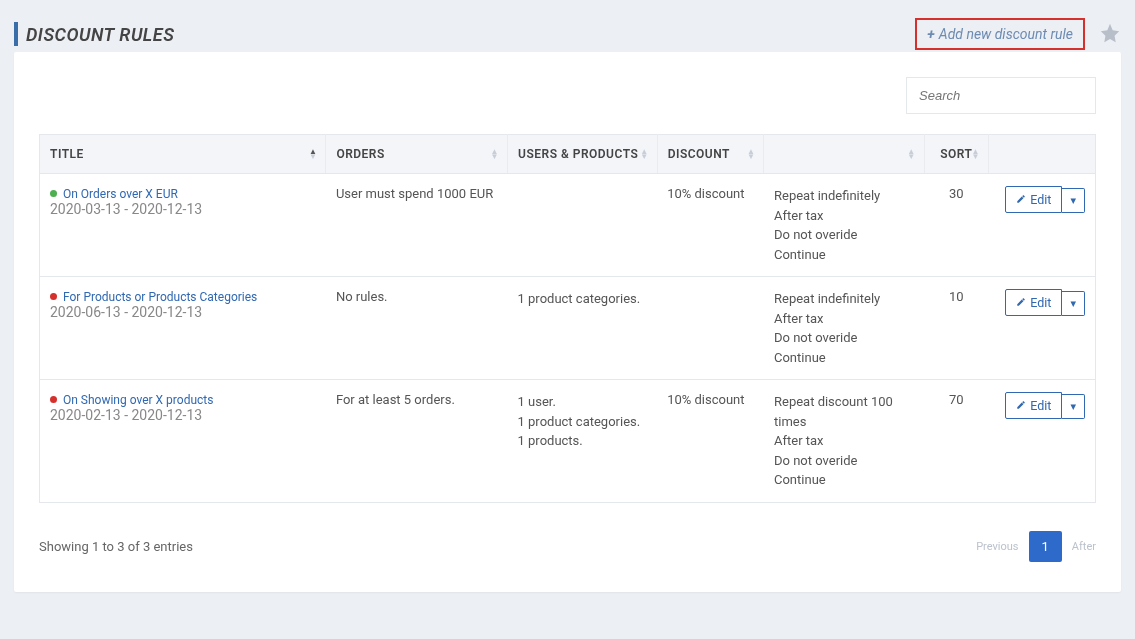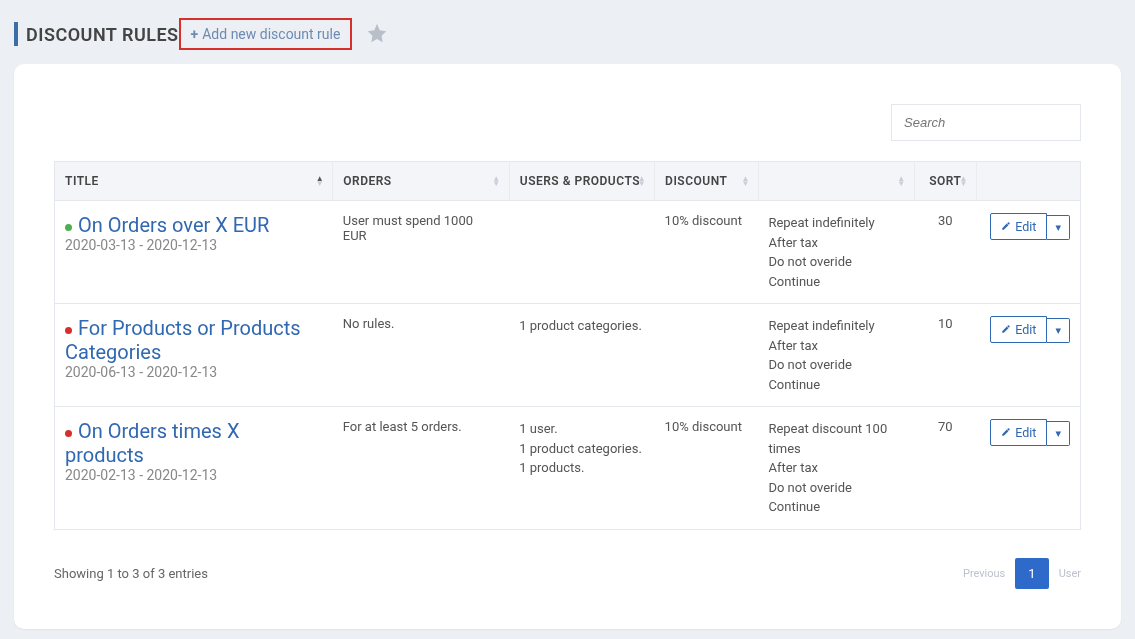--- a/index.html
+++ b/index.html
@@ -14,22 +14,23 @@
   .page {
     width: 1135px;
     height: 639px;
     background: #eceff4;
     position: relative;
     padding: 0 14px;
   }
   .header {
     display: flex;
     align-items: center;
-    justify-content: flex-start;
-    padding: 18px 0 14px 0;
+    justify-content: space-between;
+    padding: 18px 0 2px 0;
+    font-style: italic;
   }
   .title-wrap {
     display: flex;
     align-items: center;
     gap: 8px;
   }
   .title-bar {
     width: 4px;
     height: 24px;
     background: #3a6ea8;
@@ -56,22 +57,22 @@
     gap: 4px;
     cursor: pointer;
     background: transparent;
   }
   .star {
     color: #b8bfc9;
     cursor: pointer;
   }
   .card {
     background: #fff;
-    border-radius: 10px;
-    padding: 40px;
+    border-radius: 2px;
+    padding: 25px;
     box-shadow: 0 1px 2px rgba(0,0,0,0.05);
     position: relative;
     min-height: 540px;
   }
   .stack1 {
     position: absolute;
     bottom: -4px; left: 8px; right: 8px;
     height: 10px;
     background: #fff;
     box-shadow: 0 1px 2px rgba(0,0,0,0.07);
@@ -145,21 +146,21 @@
     border-radius: 50%;
     margin-right: 6px;
     position: relative;
     top: -1px;
   }
   .dot-green { background: #4caf50; }
   .dot-red { background: #d6302c; }
   .row-title-link {
     color: #3068b1;
     cursor: pointer;
-    font-size: 20px;
+    font-size: 12px;
   }
   .row-dates {
     color: #888;
     font-size: 14px;
   }
   .row-lines { line-height: 1.5; }
   .actions-cell {
     white-space: nowrap;
   }
   .edit-btn {
@@ -317,21 +318,21 @@
             </td>
             <td class="text-center">10</td>
             <td class="actions-cell text-right"><span class="edit-btn">
                 <span><svg width="10" height="10" viewBox="0 0 24 24" fill="currentColor">
                     <path d="M3 17.25V21h3.75l11-11-3.75-3.75-11 11zM20.7 7.04a1 1 0 000-1.41l-2.34-2.34a1 1 0 00-1.41 0L15 5.24l3.75 3.75 1.95-1.95z"></path>
                   </svg></span>
                 <span>Edit</span>
               </span><span class="dd-btn"><span>▾</span></span></td>
           </tr>
           <tr>
-            <td><span class="status-dot dot-red"></span><span class="row-title-link">On Orders times X products</span><div class="row-dates">2020-02-13 - 2020-12-13</div></td>
+            <td><span class="status-dot dot-red"></span><span class="row-title-link">On Showing over X products</span><div class="row-dates">2020-02-13 - 2020-12-13</div></td>
             <td>For at least 5 orders.</td>
             <td class="row-lines">
               <div>1 user.</div>
               <div>1 product categories.</div>
               <div>1 products.</div>
             </td>
             <td>10% discount</td>
             <td class="row-lines">
               <div>Repeat discount 100 times</div>
               <div>After tax</div>
@@ -347,21 +348,21 @@
               </span><span class="dd-btn"><span>▾</span></span></td>
           </tr>
         </tbody>
     </table>
 
     <div class="footer">
       <div class="info-text">Showing 1 to 3 of 3 entries</div>
       <div class="pager">
         <span class="pager-link">Previous</span>
         <span class="pager-page">1</span>
-        <span class="pager-link">User</span>
+        <span class="pager-link">After</span>
       </div>
     </div>
 
     <div class="stack1"></div>
     <div class="stack2"></div>
   </div>
 
 </div>
 
 </body></html>

